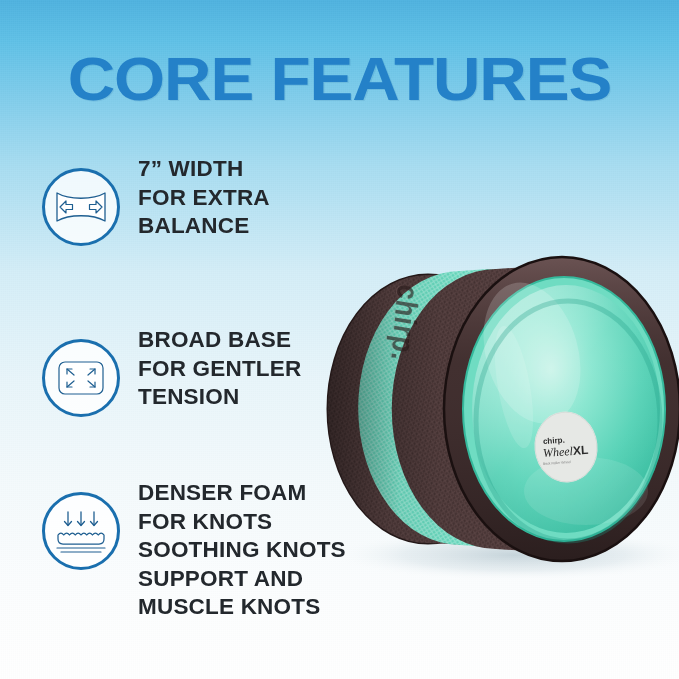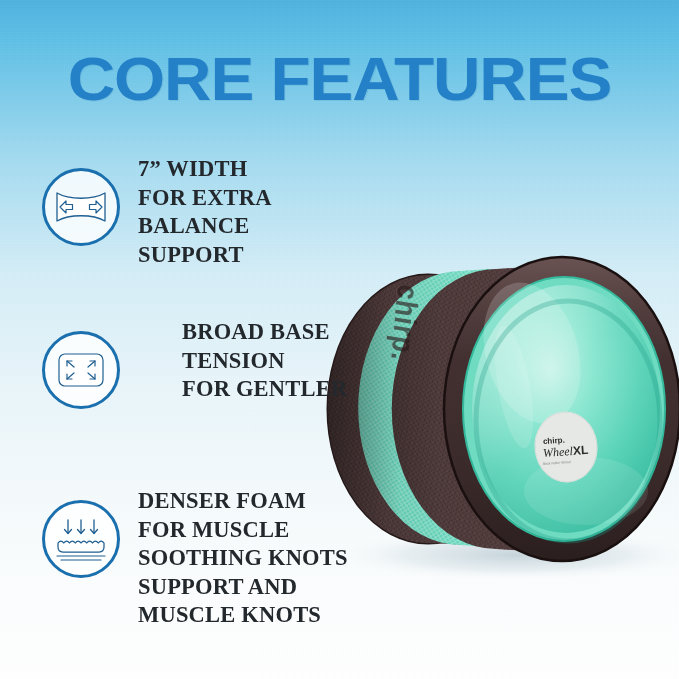--- a/index.html
+++ b/index.html
@@ -67,22 +67,22 @@
     width: 360px;
   }
   .feature {
     position: absolute;
     left: 0;
     width: 360px;
     display: flex;
     align-items: flex-start;
   }
   .feature.f0 { top: 0px; }
-  .feature.f1 { top: 163px; gap: 44px; }
-  .feature.f2 { top: 324px; margin-top: 8px; }
+  .feature.f1 { top: 171px; }
+  .feature.f2 { top: 324px; }
 
   .icon-wrap {
     position: relative;
     flex: 0 0 auto;
     width: 78px;
     height: 78px;
     margin-left: 42px;
     margin-top: 18px;
   }
   .icon-circle {
@@ -101,21 +101,21 @@
   .feature-text {
     margin-left: 18px;
     padding-top: 5px;
     color: #23282d;
     font-family: "Liberation Sans", sans-serif;
     font-weight: bold;
     font-size: 22.5px;
     line-height: 28.5px;
     letter-spacing: .2px;
   }
-  .feature-text .line { display: block; white-space: nowrap; font-family: Liberation Serif, serif; }
+  .feature-text .line { display: block; white-space: nowrap; }
 
   
   #product {
     position: absolute;
     left: 300px;
     top: 225px;
     width: 396px;
     height: 360px;
   }
   #product svg { display: block; }
@@ -335,21 +335,20 @@
             <path d="M21 20 L27 14 L27 17.5 L33.5 17.5 L33.5 22.5 L27 22.5 L27 26 Z" fill="#ffffff" stroke="#1f5f91" stroke-width="1.2" stroke-linejoin="round" transform="translate(-14,0)"></path>
 
             <path d="M35 20 L29 14 L29 17.5 L22.5 17.5 L22.5 22.5 L29 22.5 L29 26 Z" fill="#ffffff" stroke="#1f5f91" stroke-width="1.2" stroke-linejoin="round" transform="translate(14,0)"></path>
           </svg>
         </div>
       </div>
       <div class="feature-text">
         <span class="line">7” WIDTH</span>
         <span class="line">FOR EXTRA</span>
         <span class="line">BALANCE</span>
-        <span class="line">SUPPORT</span>
       </div>
     </div>
 
     <div class="feature f1">
       <div class="icon-wrap">
         <div class="icon-circle">
           <svg width="50" height="40" viewBox="0 0 50 40" xmlns="http://www.w3.org/2000/svg">
             <rect x="3" y="4" width="44" height="32" rx="6" ry="6" fill="#ffffff" stroke="#1f5f91" stroke-width="1.2"></rect>
 
             <g stroke="#1f5f91" stroke-width="1.2" fill="none" stroke-linecap="round" stroke-linejoin="round">
@@ -363,22 +362,22 @@
               <path d="M11 29 L16 29 M11 29 L11 24"></path>
 
               <path d="M32 23 L39 29"></path>
               <path d="M39 29 L34 29 M39 29 L39 24"></path>
             </g>
           </svg>
         </div>
       </div>
       <div class="feature-text">
         <span class="line">BROAD BASE</span>
+        <span class="line">FOR GENTLER</span>
         <span class="line">TENSION</span>
-        <span class="line">FOR GENTLER</span>
       </div>
     </div>
 
     <div class="feature f2">
       <div class="icon-wrap">
         <div class="icon-circle">
           <svg width="56" height="46" viewBox="0 0 56 46" xmlns="http://www.w3.org/2000/svg">
             <g stroke="#1f5f91" stroke-width="1.3" fill="none" stroke-linecap="round" stroke-linejoin="round">
 
               <path d="M15 4 L15 17"></path>
@@ -395,21 +394,21 @@
                      q2.9 -4 5.75 0 q2.9 -4 5.75 0
                      L51 31 q0 5 -5 5 L10 36 q-5 0 -5 -5 Z" fill="#ffffff" stroke="#1f5f91" stroke-width="1.25" stroke-linejoin="round"></path>
 
             <line x1="4" y1="40" x2="52" y2="40" stroke="#1f5f91" stroke-width="1.2" stroke-linecap="round"></line>
             <line x1="8" y1="44" x2="48" y2="44" stroke="#1f5f91" stroke-width="1.2" stroke-linecap="round"></line>
           </svg>
         </div>
       </div>
       <div class="feature-text">
         <span class="line">DENSER FOAM</span>
-        <span class="line">FOR MUSCLE</span>
+        <span class="line">FOR KNOTS</span>
         <span class="line">SOOTHING KNOTS</span>
         <span class="line">SUPPORT AND</span>
         <span class="line">MUSCLE KNOTS</span>
       </div>
     </div>
 
   </div>
 </div>
 
 </body></html>

